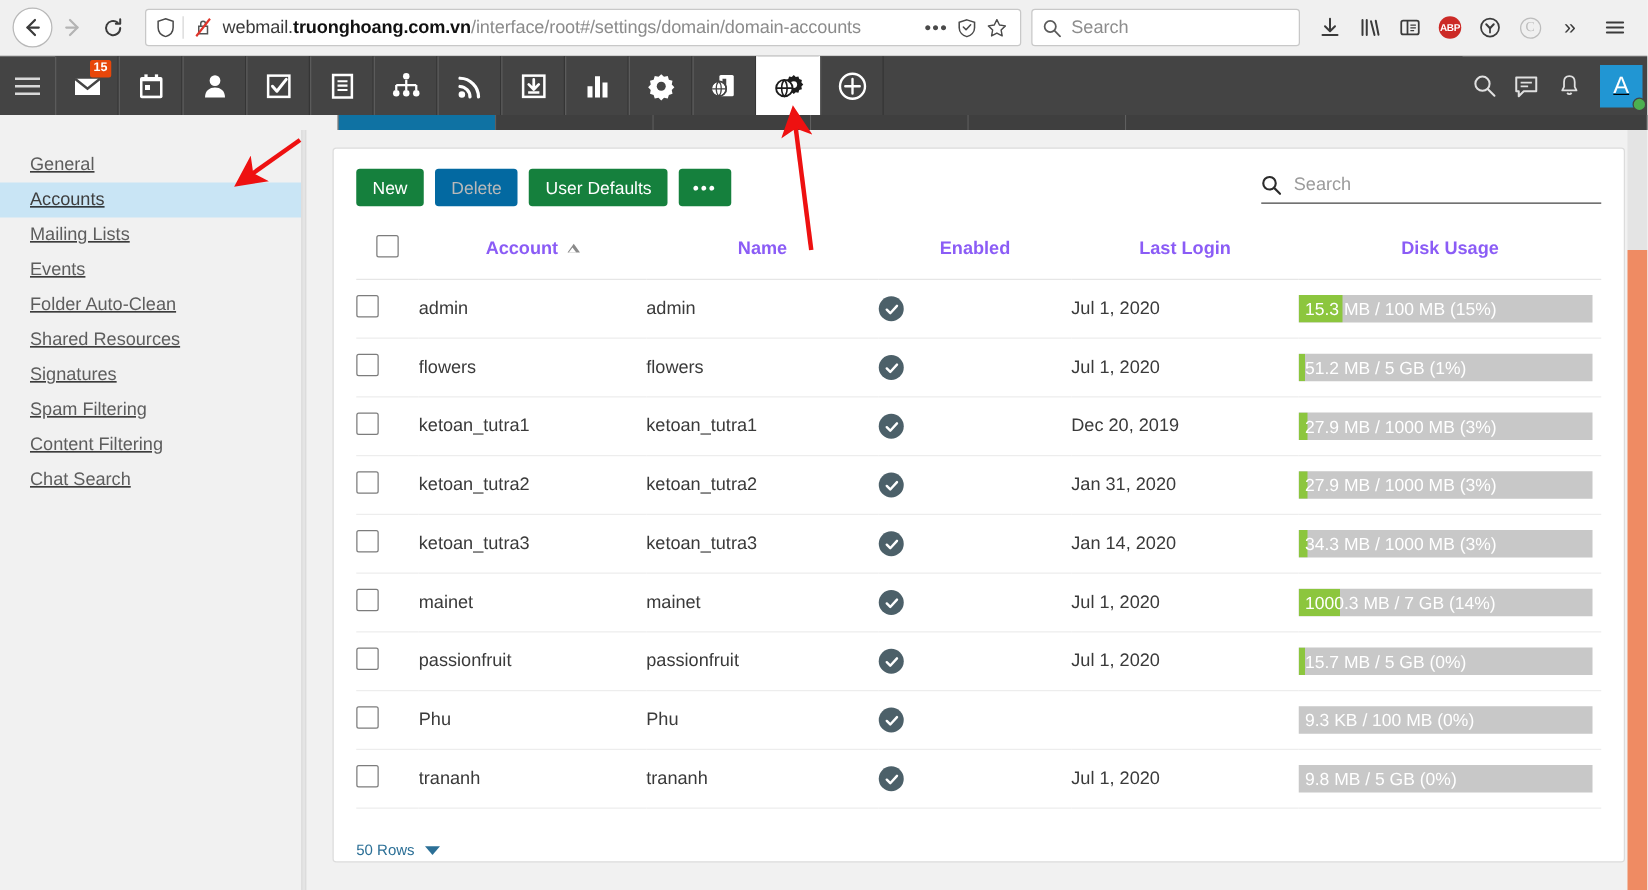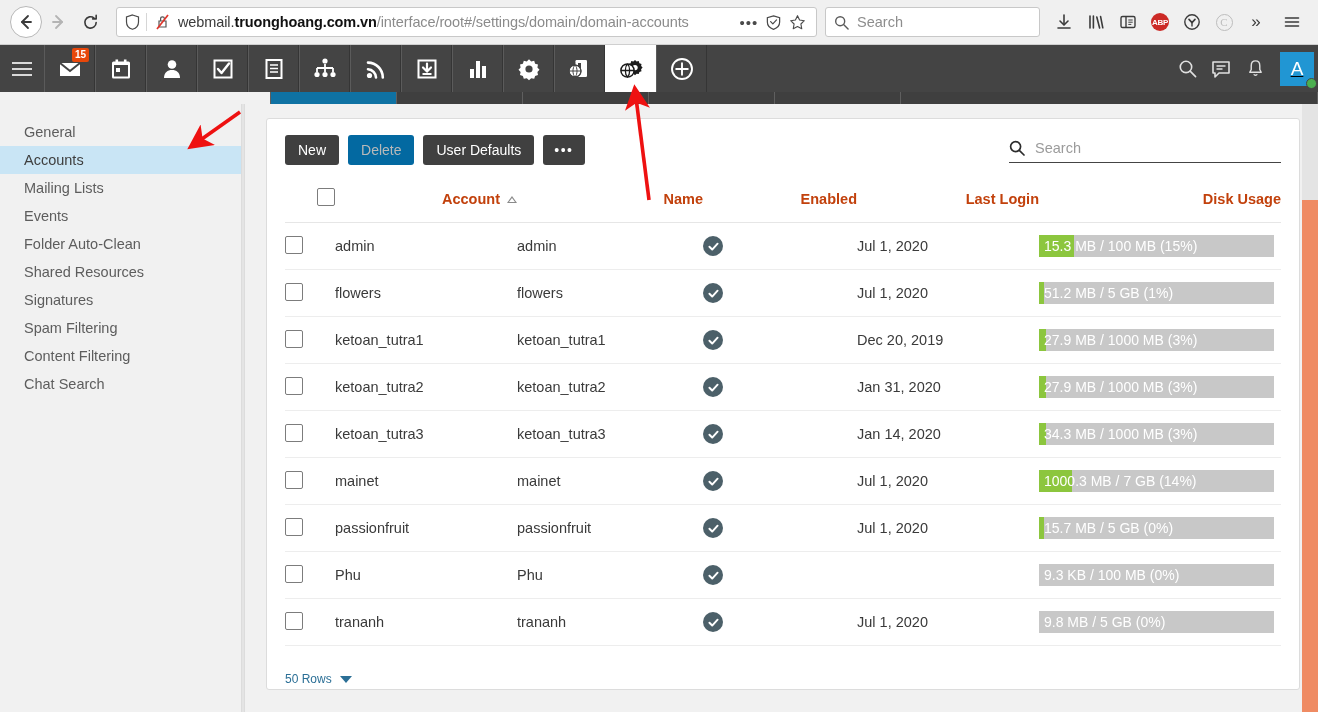--- a/index.html
+++ b/index.html
@@ -175,20 +175,21 @@
     background: #f1f1f1;
     position: relative;
   }
 
   
   #sidebar {
     width: 241px;
     background: #f1f1f1;
     padding-top: 14px;
     flex: 0 0 auto;
+    text-decoration: underline;
   }
   .side-item {
     height: 28px;
     display: flex;
     align-items: center;
     padding-left: 24px;
     font-size: 14.5px;
     color: #5d5d5d;
   }
   .side-item.active { background:#c9e5f5; color:#3e3e3e; }
@@ -208,21 +209,21 @@
     border-radius: 3px;
     height: 572px;
     padding: 16px 18px 0 18px;
     position: relative;
   }
 
   
   #tbl-toolbar { display:flex; align-items:flex-start; }
   .btn {
     height: 30px;
-    background: #404040;
+    background: #15803d;
     color: #fff;
     border: none;
     border-radius: 3px;
     font-size: 14px;
     padding: 0 13px;
     margin-right: 9px;
     font-family: "Liberation Sans", sans-serif;
     cursor: pointer;
     line-height: 30px;
   }
@@ -236,23 +237,23 @@
     display:flex; align-items:center;
     padding-bottom: 6px;
     margin-top: 5px;
   }
   #tbl-search .mg { color:#2c2c2c; margin-right:10px; display:flex;}
   #tbl-search .ph { color:#9b9b9b; font-size:14.5px; }
 
   
   table { width:100%; border-collapse: collapse; margin-top: 13px; table-layout: fixed; }
   th {
-    text-align: right;
+    text-align: center;
     font-size: 14.5px;
-    color: #c2410c;
+    color: #8b5cf6;
     font-weight: bold;
     padding: 10px 0 13px 0;
     border-bottom: 1px solid #e6e6e6;
     vertical-align: middle;
   }
   td {
     font-size: 14.5px;
     color: #3a3a3a;
     padding: 12px 0;
     border-bottom: 1px solid #ededed;

